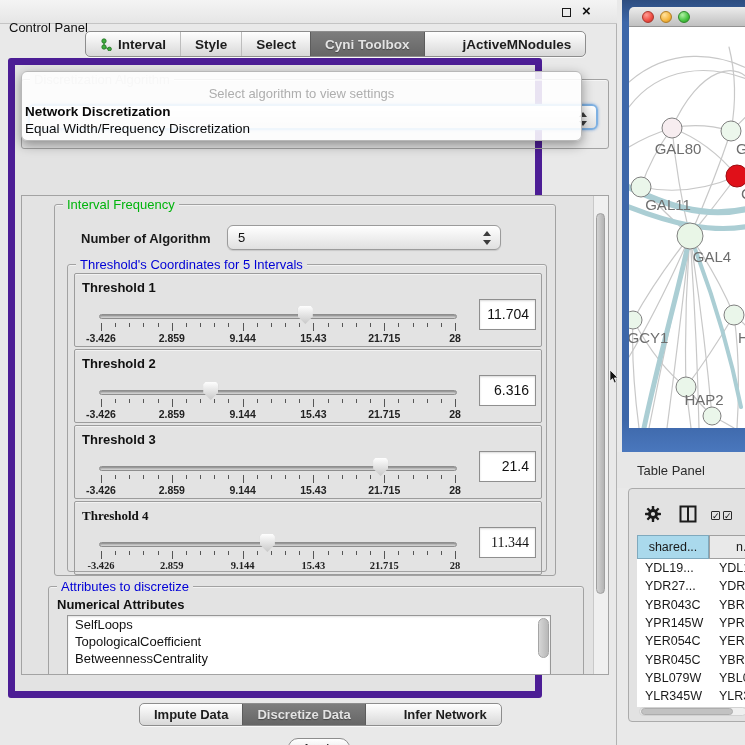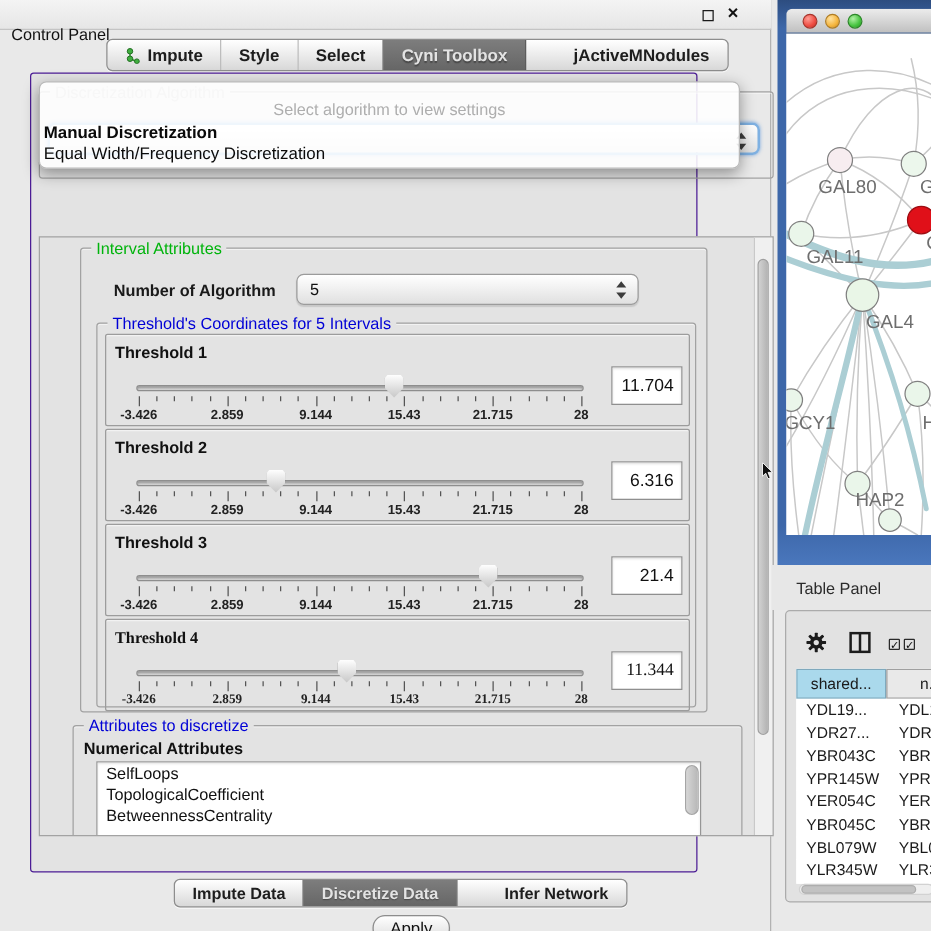--- a/index.html
+++ b/index.html
@@ -18,21 +18,21 @@
   .seg-bar { display:inline-flex; border:1px solid #8d8d8d; border-radius:5px; overflow:hidden; background:linear-gradient(#ffffff,#d8d8d8); box-shadow:0 1px 0 rgba(255,255,255,.7); }
   .seg { font-size:13.5px; font-weight:bold; color:#1d1d1d; padding:0 14px; display:flex; align-items:center; gap:5px; white-space:nowrap; }
   .seg + .seg { border-left:1px solid #bdbdbd; }
   .seg.sel { background:linear-gradient(#7d7d7d,#666666); color:#e3e3e3; border-left:1px solid #5c5c5c; text-shadow:0 1px 1px rgba(0,0,0,.35); }
   .seg.sel + .seg { border-left:1px solid #5c5c5c;padding-left:38px; }
   #top-tabs { left:85px; top:31px; height:26px; }
   #top-tabs .seg { height:24px; }
   #bottom-tabs { left:139px; top:703px; height:23px; }
   #bottom-tabs .seg { height:21px; font-size:13px; }
 
-  #tab-content { left:24px; top:58px; width:534px; height:640px; background:#e3e3e3; border:1px solid #4c1d95; border-radius:3px; }
+  #tab-content { left:8px; top:58px; width:534px; height:640px; background:#e3e3e3; border:7px solid #4c1d95; border-radius:3px; }
 
   .group { position:absolute; border:1px solid #a2a2a2; border-radius:3px; box-shadow:inset 0 1px 0 rgba(255,255,255,.55); }
   .gtitle { position:absolute; top:-8px; left:8px; background:#e3e3e3; padding:0 4px; font-size:13px; white-space:nowrap; }
   .gtitle.gray  { color:#3a3a3a; }
   .gtitle.green { color:#00b40c; }
   .gtitle.blue  { color:#0000d6; }
 
   
   .combo { position:absolute; height:26px; border:1px solid #9b9b9b; border-radius:6px; background:linear-gradient(#ffffff,#e0e0e0); box-shadow:0 1px 1px rgba(0,0,0,.12); }
   .combo .ctext { position:absolute; left:10px; top:5px; font-size:13px; color:#111; }
@@ -110,21 +110,21 @@
 
     <div id="top-tabs" class="abs seg-bar">
         <div class="seg">
           <svg width="13" height="13" viewBox="0 0 13 13">
             <line x1="4" y1="3" x2="4" y2="9" stroke="#2e8b2e" stroke-width="1.2"></line>
             <line x1="4" y1="9" x2="9" y2="11" stroke="#2e8b2e" stroke-width="1.2"></line>
             <circle cx="4" cy="3" r="2.2" fill="#3fae3f" stroke="#257025" stroke-width="0.8"></circle>
             <circle cx="4" cy="9" r="2.2" fill="#3fae3f" stroke="#257025" stroke-width="0.8"></circle>
             <circle cx="9.5" cy="11" r="1.9" fill="#3fae3f" stroke="#257025" stroke-width="0.8"></circle>
           </svg>
-          <span>Impute</span>
+          <span>Interval</span>
         </div>
         <div class="seg">
           <span>Style</span>
         </div>
         <div class="seg">
           <span>Select</span>
         </div>
         <div class="seg sel">
           <span>Cyni Toolbox</span>
         </div>
@@ -141,30 +141,30 @@
           <span class="stepper">
               <span class="tri-up"></span>
               <span class="tri-dn"></span>
             </span>
         </div>
       </div>
 
       <div id="algo-popup" class="abs" style="left:6px; top:6px;">
         <div id="popup-prompt">Select algorithm to view settings</div>
         <div id="popup-items">
-            <div class="popup-item first">Manual Discretization</div>
+            <div class="popup-item first">Network Discretization</div>
             <div class="popup-item">Equal Width/Frequency Discretization</div>
           </div>
       </div>
 
 
       <div id="scrollpane" class="abs" style="left:6px; top:130px;">
 
         <div class="group" id="interval-group" style="left:32px; top:8px; width:502px; height:372px;">
-          <span class="gtitle green">Interval Attributes</span>
+          <span class="gtitle green">Interval Frequency</span>
           <span class="abs" style="left:26px; top:26px; font-size:13px; font-weight:bold;">Number of Algorithm</span>
           <div class="combo" style="left:172px; top:20px; width:274px; height:25px;">
             <span class="ctext" style="top:4px;">5</span>
             <span class="stepper" style="top:4px;">
                 <span class="tri-up"></span>
                 <span class="tri-dn"></span>
               </span>
           </div>
           <div class="group" id="thr-group" style="left:12px; top:59px; width:480px; height:308px;">
             <span class="gtitle blue">Threshold's Coordinates for 5 Intervals</span>

